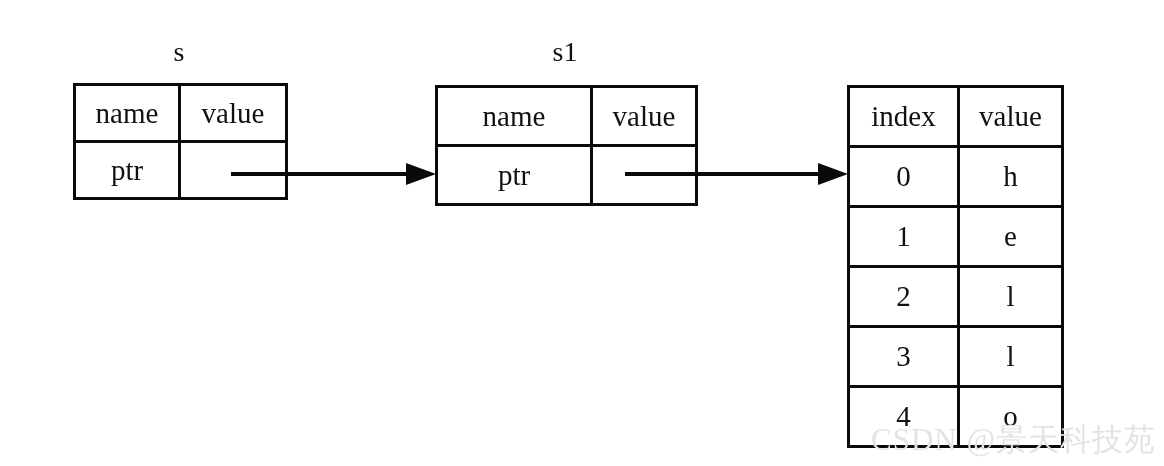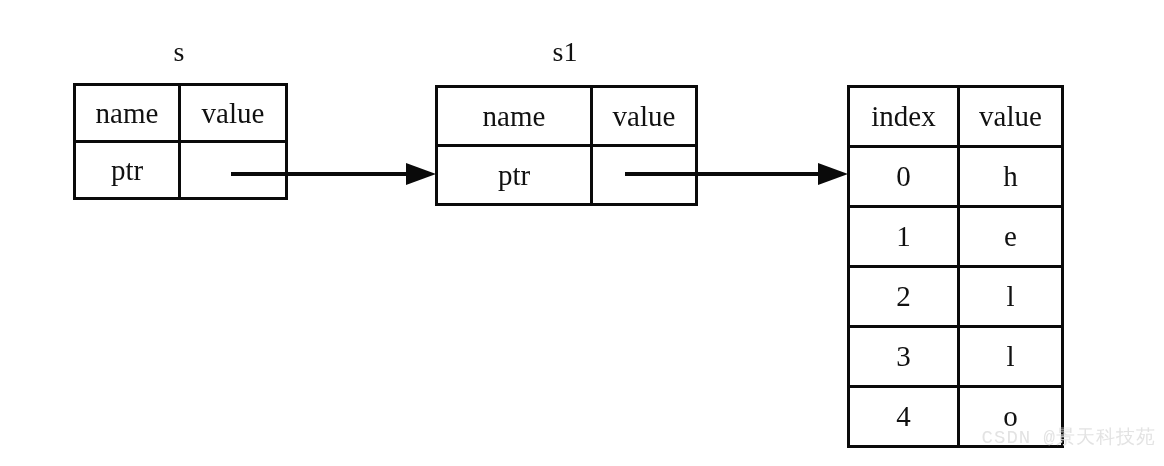--- a/index.html
+++ b/index.html
@@ -92,24 +92,24 @@
   #arrow-s-to-s1 .head  { left: 175px; }
 
   #arrow-s1-to-heap { left: 625px; top: 163px; width: 223px; height: 22px; }
   #arrow-s1-to-heap .shaft { width: 196px; }
   #arrow-s1-to-heap .head  { left: 193px; }
 
   
   #watermark {
     position: absolute;
     right: 8px;
-    bottom: 16px;
-    font-size: 19px;
+    bottom: 5px;
+    font-size: 31px;
     color: #e3e3e3;
-    font-family: Liberation Mono, monospace;
+    font-family: Liberation Serif, serif;
     letter-spacing: 1px;
     white-space: nowrap;
     user-select: none;
   }
 </style>
 </head>
 <body>
 
 <div class="canvas">
 

